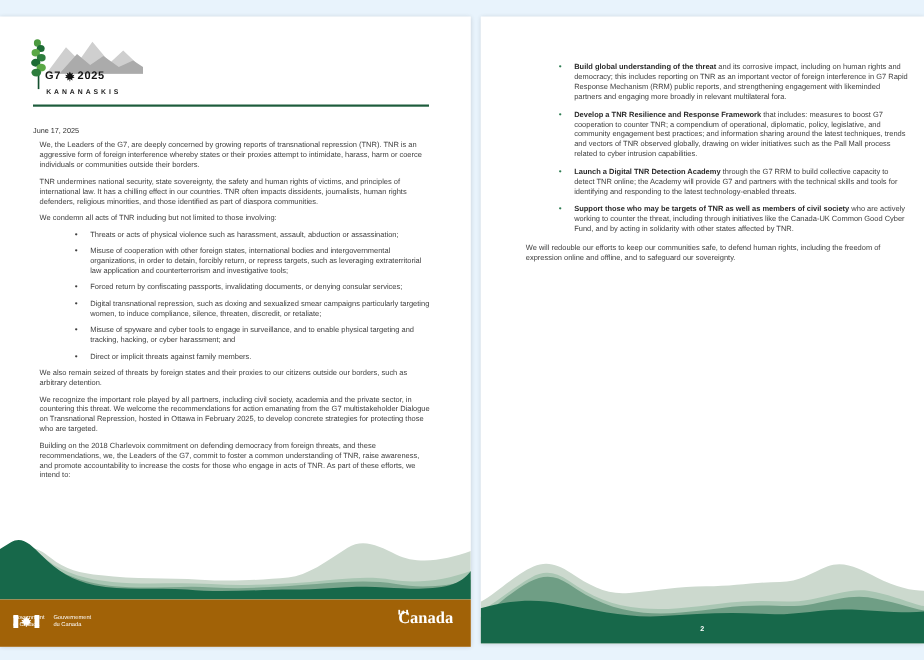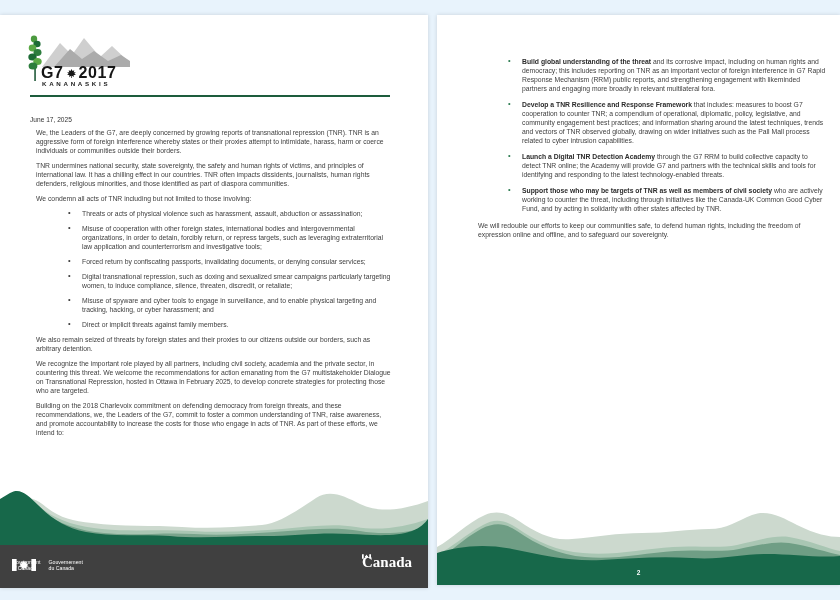--- a/index.html
+++ b/index.html
@@ -9,21 +9,21 @@
     font-family:"Liberation Sans", sans-serif;
   }
   .page{position:absolute;background:#ffffff;box-shadow:0 0 4px rgba(0,0,0,.14);}
   #page1{left:0;top:15px;width:428px;height:573px;}
   #page2{left:437px;top:15px;width:403px;height:570px;}
 
   
   .logo{position:absolute;left:26px;top:16px;width:108px;height:64px;}
   .logo-art{position:absolute;left:0;top:0;}
   .logo-line{position:absolute;left:15px;top:33px;display:flex;align-items:center;gap:3px;
-    font-weight:bold;font-size:16px;color:#151515;letter-spacing:.6px;}
+    font-weight:bold;font-size:10px;color:#151515;letter-spacing:.6px;}
   .logo-sub{position:absolute;left:16px;top:49px;font-size:6.2px;font-weight:bold;
     letter-spacing:2.7px;color:#222;}
 
   .rule{position:absolute;left:30px;top:80px;width:360px;height:2px;background:#1d5c3c;}
   .title{position:absolute;left:30px;top:86px;width:370px;margin:0;
     font-size:10.6px;font-weight:bold;color:#1d5c3c;letter-spacing:.1px;}
   .date{position:absolute;left:30px;top:101px;font-size:6.6px;color:#333;}
 
   
   .body1{position:absolute;left:36px;top:113px;width:356px;
@@ -36,21 +36,21 @@
   .body2{position:absolute;left:41px;top:40px;width:348px;
     font-size:6.8px;line-height:9px;color:#3e3e3e;z-index:2;}
   .body2 ul.blist{margin-left:30px;}
   .body2 ul.blist li{margin-bottom:7px;}
   .body2 b{color:#2b2b2b;}
   .closing{margin:8px 0 0 0;}
 
   
   .footer1{position:absolute;left:0;bottom:0;width:428px;height:103px;z-index:1;}
   .footer1 svg{position:absolute;left:0;top:0;}
-  .band{position:absolute;left:0;bottom:0;width:428px;height:43px;background:#404040;}
+  .band{position:absolute;left:0;bottom:0;width:428px;height:43px;background:#a16207;}
   .fip{position:absolute;left:12px;top:14px;display:flex;gap:8px;align-items:flex-start;color:#fff;}
   .fip .txt{font-size:5.2px;line-height:6px;}
   .wordmark{position:absolute;right:16px;top:9px;color:#fff;
     font-family:"Liberation Serif", serif;font-size:15px;font-weight:bold;}
   .wm-flag{position:absolute;right:-2px;top:-3px;}
 
   .footer2{position:absolute;left:0;bottom:0;width:403px;height:90px;z-index:1;}
   .pagenum{position:absolute;left:0;bottom:9px;width:100%;text-align:center;
     color:#fff;font-size:6.5px;font-weight:bold;z-index:3;}
 </style>
@@ -76,21 +76,21 @@
         <ellipse cx="6.5" cy="26" rx="4.2" ry="3.6" fill="#1d6b35"></ellipse>
         <ellipse cx="11.5" cy="30.5" rx="4.2" ry="3.6" fill="#5aa845"></ellipse>
         <ellipse cx="7" cy="35" rx="4.4" ry="3.6" fill="#2d7d3d"></ellipse>
       </g>
     </svg>
     <div class="logo-line">
       <span>G7</span>
       <svg width="9" height="9" viewBox="0 0 16 16">
         <path fill="#151515" d="M8 0 L9.8 3.6 L13 2.2 L11.9 6 L15.6 5.3 L13.2 8.3 L16 9.9 L11.6 11 L12.3 14.4 L8.6 12.2 L8.6 16 L7.4 16 L7.4 12.2 L3.7 14.4 L4.4 11 L0 9.9 L2.8 8.3 L0.4 5.3 L4.1 6 L3 2.2 L6.2 3.6 Z"></path>
       </svg>
-      <span>2017</span>
+      <span>2025</span>
     </div>
     <div class="logo-sub">KANANASKIS</div>
   </div>
 
   <div class="rule"></div>
   <div class="date">June 17, 2025</div>
 
   <div class="body1">
     <div>
 

